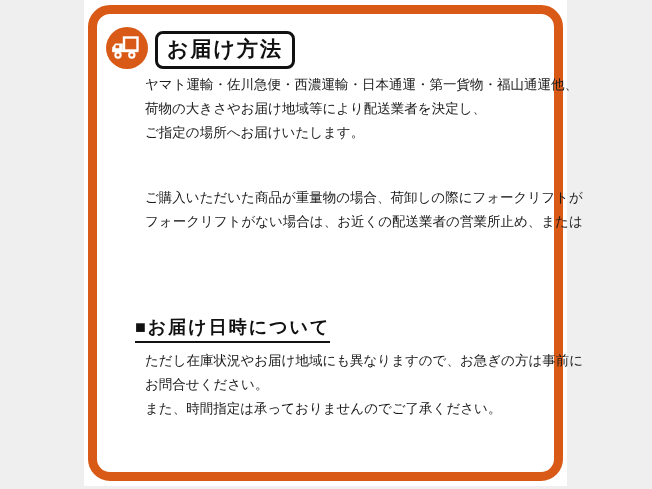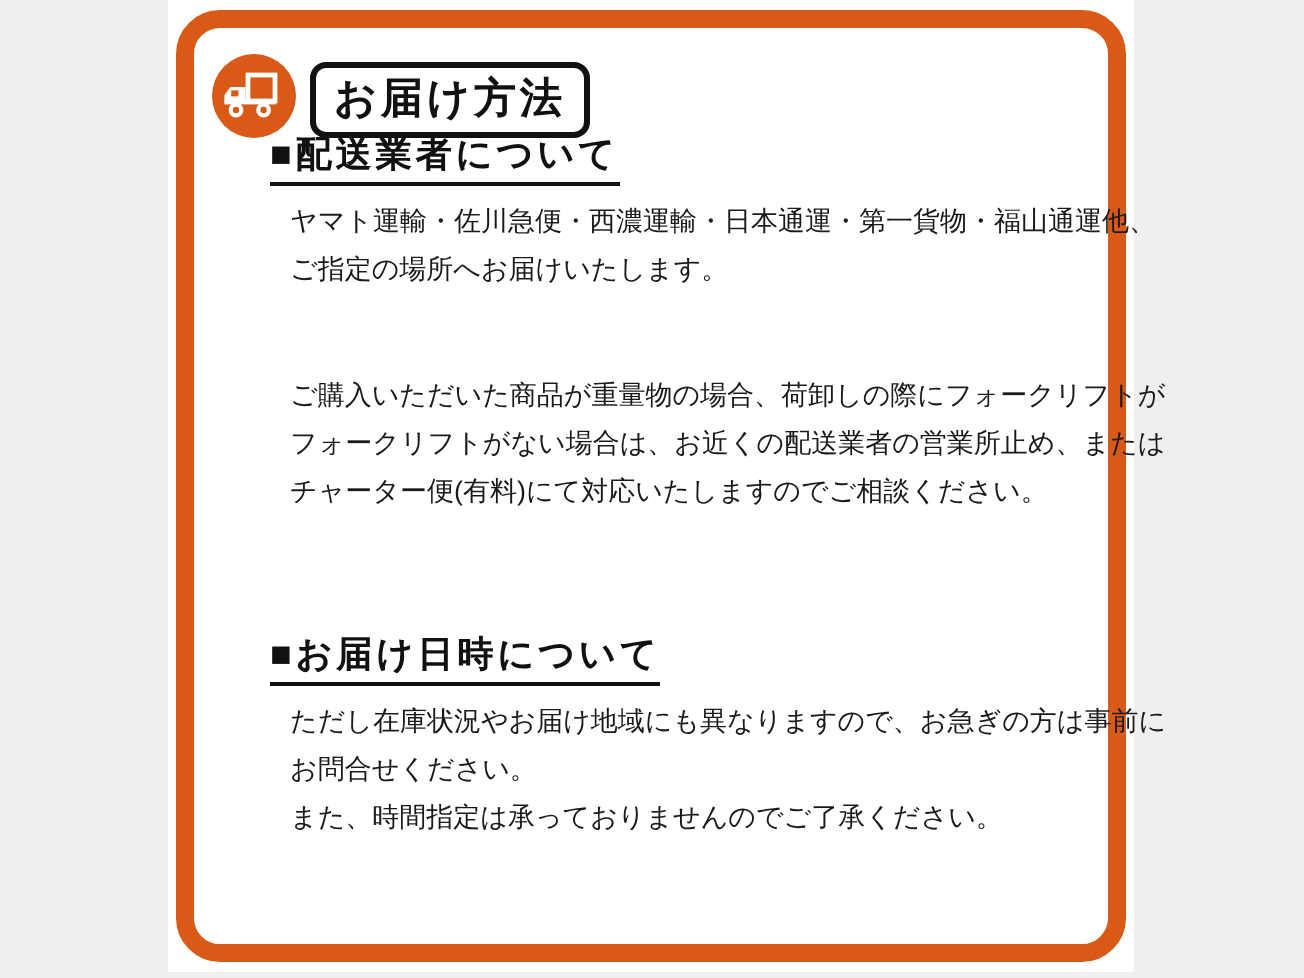--- a/index.html
+++ b/index.html
@@ -84,32 +84,31 @@
           <circle cx="12" cy="28" r="3.7" fill="#ffffff"></circle>
           <circle cx="12" cy="28" r="1.6" fill="#d95a16"></circle>
           <circle cx="25.8" cy="28" r="3.7" fill="#ffffff"></circle>
           <circle cx="25.8" cy="28" r="1.6" fill="#d95a16"></circle>
         </svg>
       </div>
 
       <div class="title-box">お届け方法</div>
 
       <div class="section section-1">
-        <div class="sec-heading">■配送業者について</div>
         <div class="sec-body">
           <div class="body-line">ヤマト運輸・佐川急便・西濃運輸・日本通運・第一貨物・福山通運他、</div>
+          <div class="body-line">荷物の大きさやお届け地域等により配送業者を決定し、</div>
           <div class="body-line">ご指定の場所へお届けいたします。</div>
         </div>
       </div>
 
       <div class="section section-2">
         <div class="sec-body">
           <div class="body-line">ご購入いただいた商品が重量物の場合、荷卸しの際にフォークリフトが</div>
           <div class="body-line">フォークリフトがない場合は、お近くの配送業者の営業所止め、または</div>
-          <div class="body-line">チャーター便(有料)にて対応いたしますのでご相談ください。</div>
         </div>
       </div>
 
       <div class="section section-3">
         <div class="sec-heading">■お届け日時について</div>
         <div class="sec-body">
           <div class="body-line">ただし在庫状況やお届け地域にも異なりますので、お急ぎの方は事前に</div>
           <div class="body-line">お問合せください。</div>
           <div class="body-line">また、時間指定は承っておりませんのでご了承ください。</div>
         </div>

